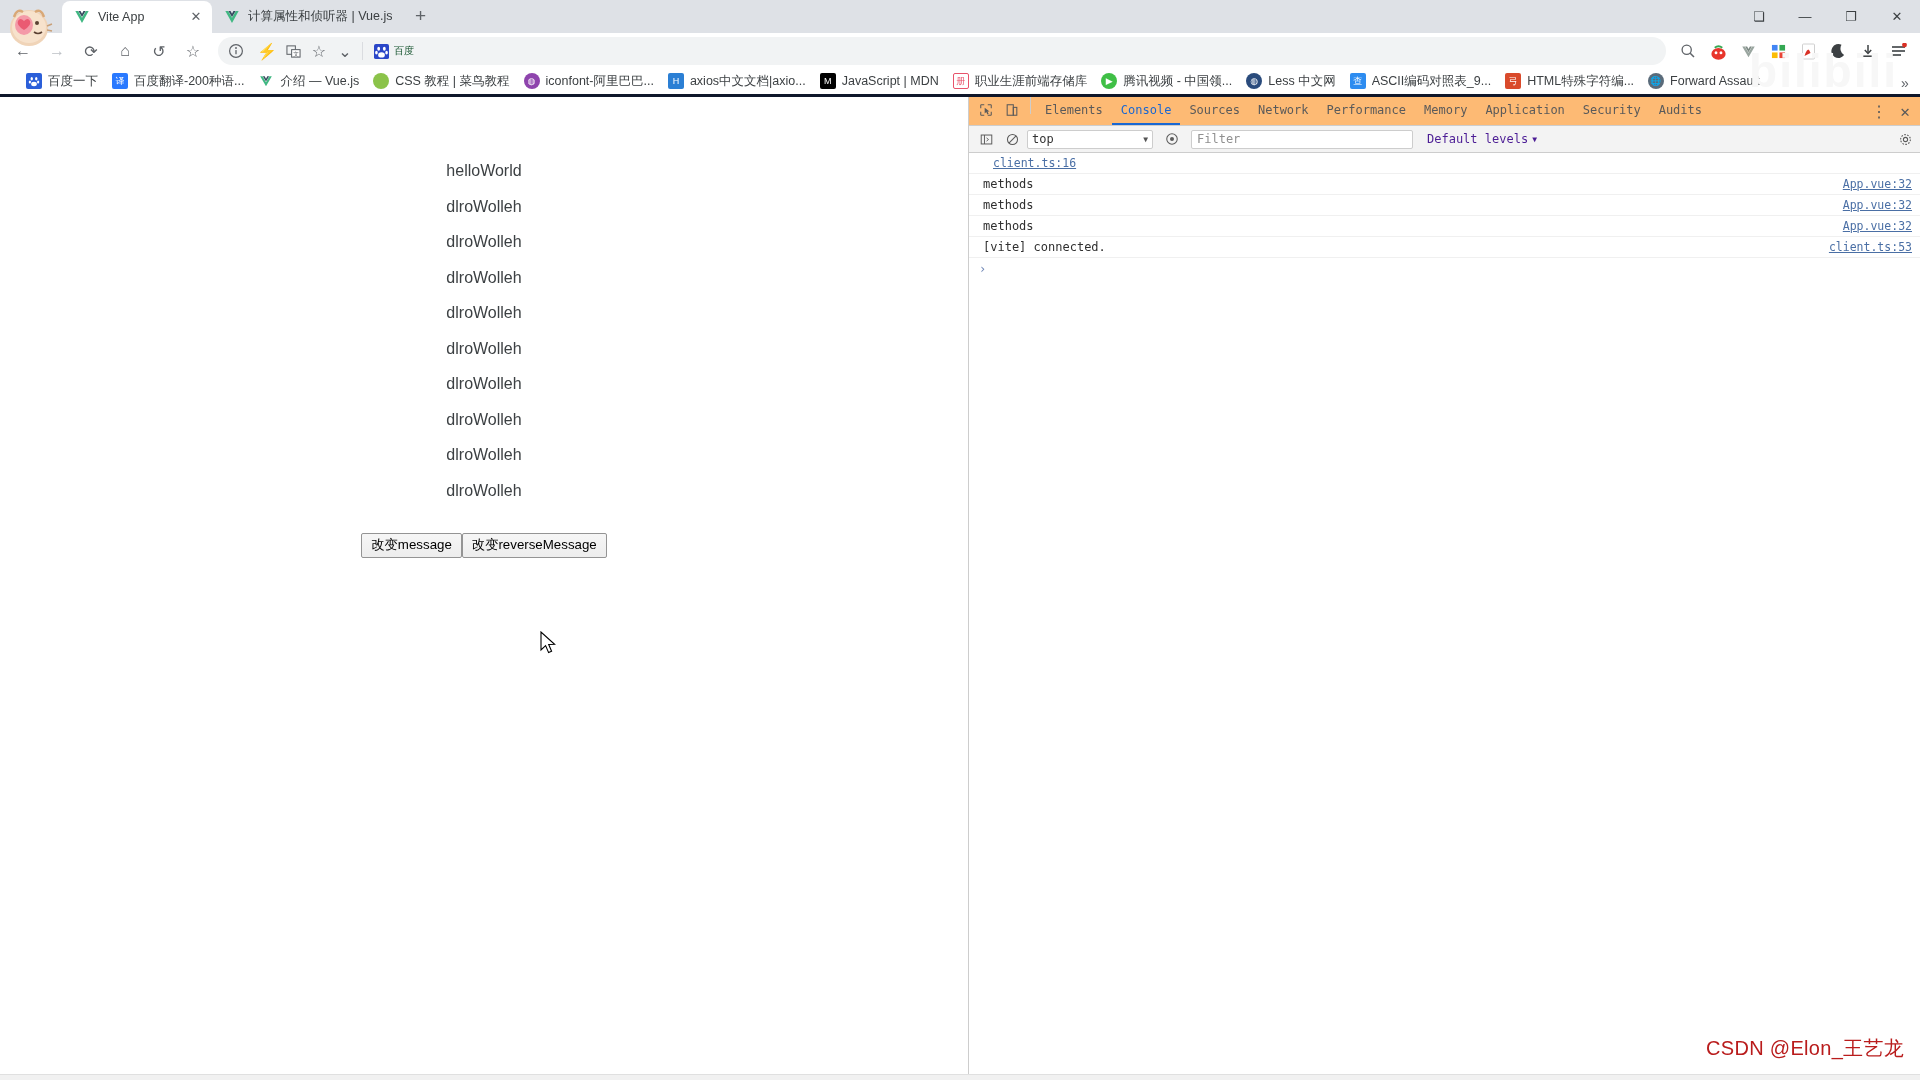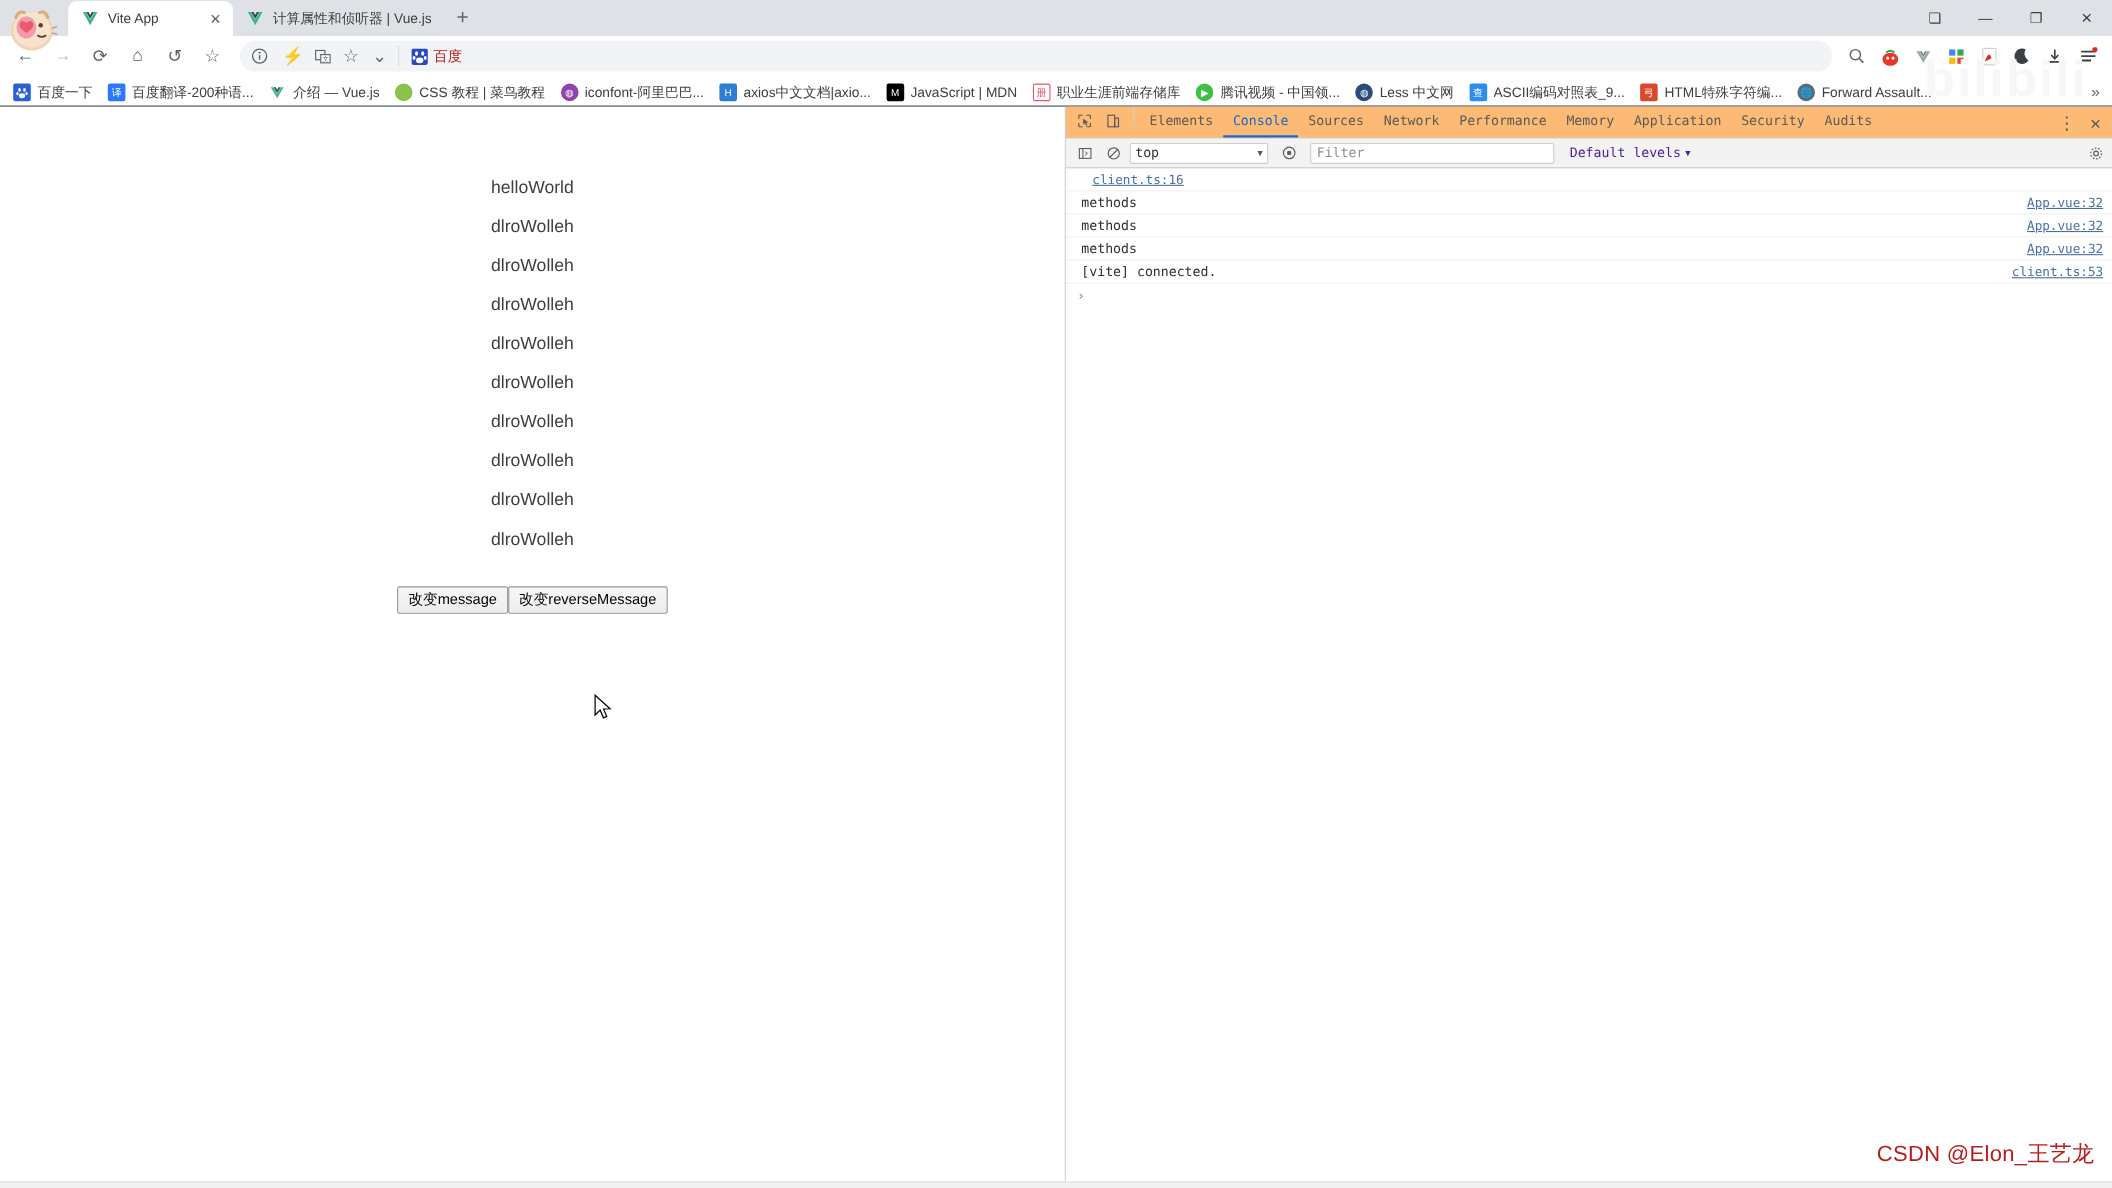--- a/index.html
+++ b/index.html
@@ -15,21 +15,21 @@
   
   #tabstrip {
     position: absolute; top: 0; left: 0; width: 1920px; height: 33px;
     background: #dee1e6;
     display: flex; align-items: flex-end;
   }
   .brand-avatar {
     position: absolute; left: 4px; top: 1px; width: 50px; height: 50px;
     z-index: 12; pointer-events: none;
   }
-  .tabs-wrap { display: flex; align-items: flex-end; margin-left: 62px; height: 33px; }
+  .tabs-wrap { display: flex; align-items: center; margin-left: 62px; height: 33px; }
   .tab {
     height: 32px; display: flex; align-items: center;
     padding: 0 8px 0 12px; min-width: 150px; max-width: 250px;
     border-radius: 8px 8px 0 0; position: relative;
     font-size: 12px; color: #3c4043;
   }
   .tab.active { background: #ffffff; }
   .tab.inactive { background: #dee1e6; color: #3c4043; }
   .tab .favicon { width: 16px; height: 16px; margin-right: 8px; flex: 0 0 16px; }
   .tab .title {
@@ -86,32 +86,32 @@
     justify-content: center; color: #5f6368; margin-left: 4px; flex: 0 0 22px;
   }
   .ob-sep { width: 1px; height: 18px; background: #dadce0; margin: 0 6px; flex: 0 0 1px; }
   .searchengine {
     display: flex; align-items: center; padding: 0 4px; flex: 0 0 auto;
   }
   .searchengine .se-icon {
     width: 16px; height: 16px; margin-right: 5px; flex: 0 0 16px;
     display: flex; align-items: center; justify-content: center;
   }
-  .searchengine .se-label { font-size: 13px; color: #b91c1c; white-space: nowrap; }
+  .searchengine .se-label { font-size: 10px; color: #14532d; white-space: nowrap; }
   .tb-ext {
     width: 28px; height: 28px; display: flex; align-items: center;
     justify-content: center; margin-left: 2px; flex: 0 0 28px;
     position: relative;
   }
 
   
   #bookmarks {
     position: absolute; top: 69px; left: 0; width: 1920px; height: 28px;
-    background: #ffffff; display: flex; align-items: flex-end;
-    padding: 0 6px; border-bottom: 1px solid #0f172a; overflow: hidden;
+    background: #ffffff; display: flex; align-items: flex-start;
+    padding: 0 20px; border-bottom: 3px solid #0f172a; overflow: hidden;
   }
   .bm {
     display: flex; align-items: center; height: 24px;
     padding: 0 6px; border-radius: 4px; flex: 0 0 auto;
     max-width: 175px; margin-right: 2px;
   }
   .bm .bmicon {
     width: 16px; height: 16px; margin-right: 6px; flex: 0 0 16px;
     border-radius: 2px; display: flex; align-items: center;
     justify-content: center; font-size: 9px; color: #fff; overflow: hidden;

